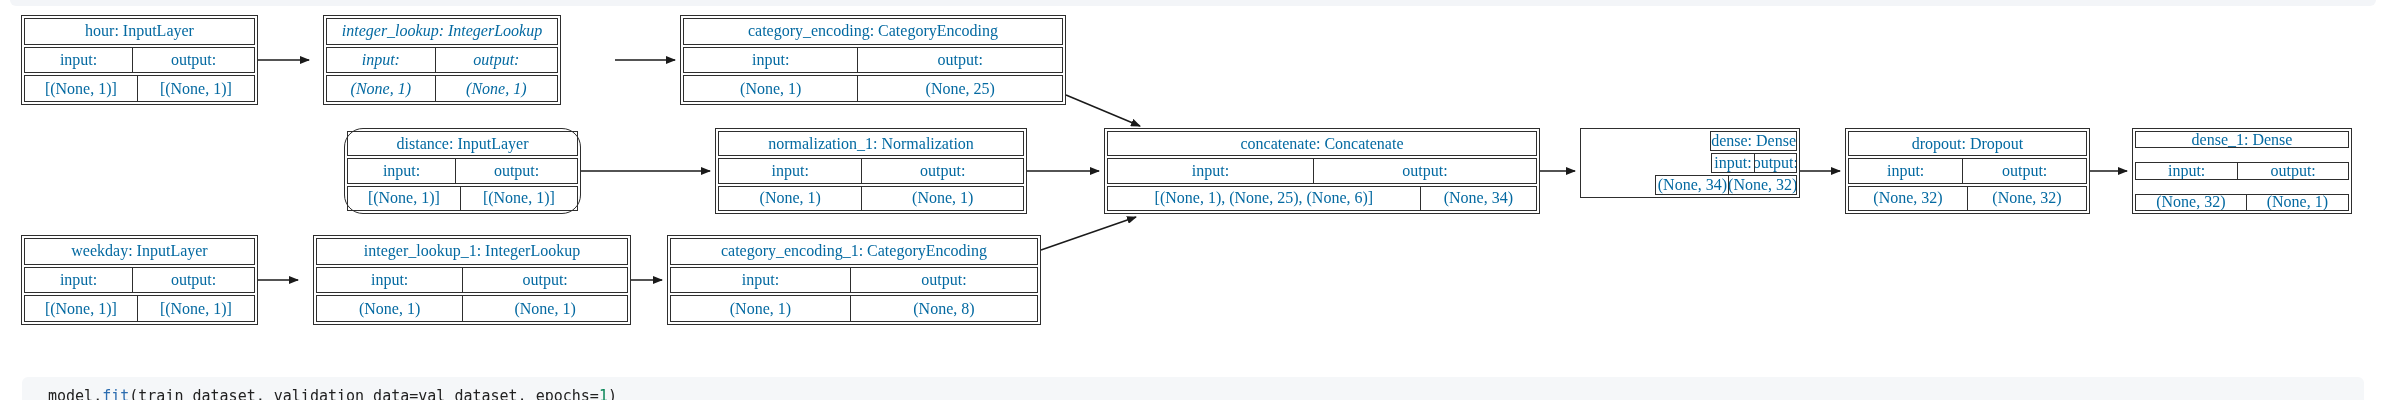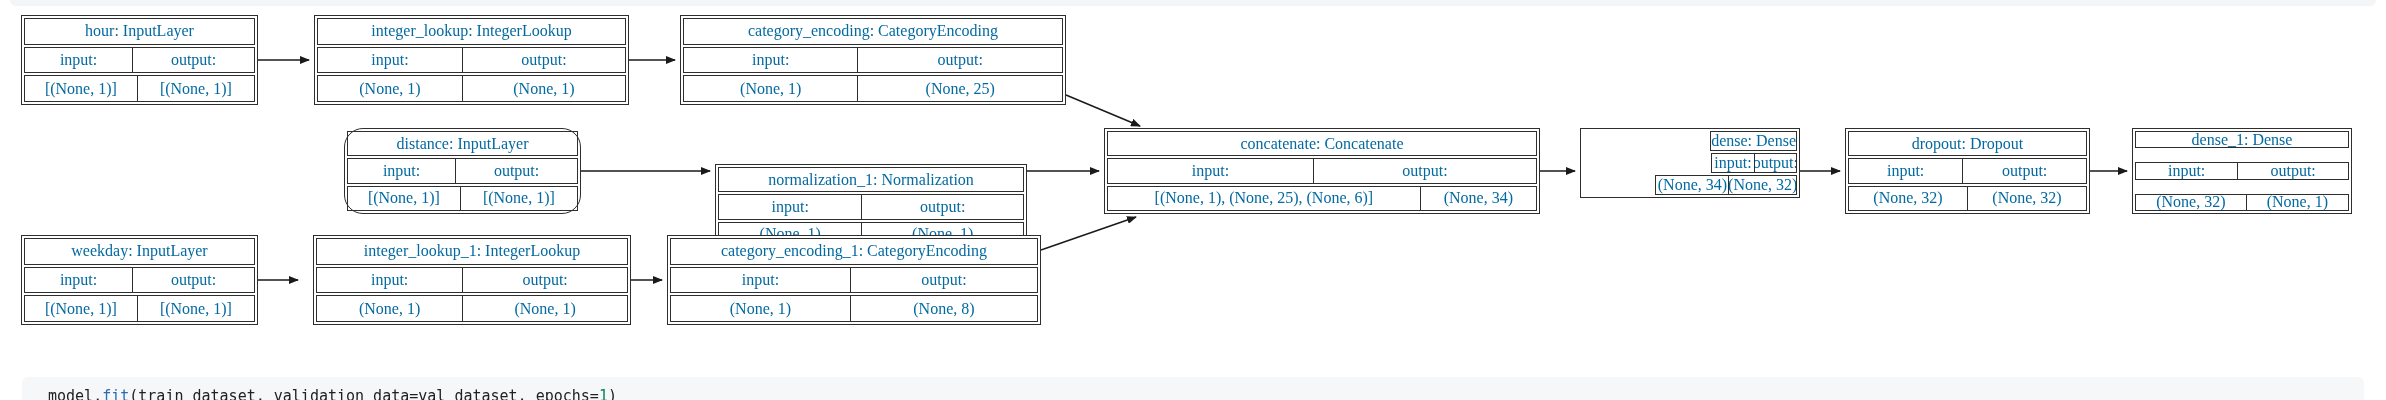--- a/index.html
+++ b/index.html
@@ -54,21 +54,21 @@
         </div>
         <div class="nrow">
           <div class="ncell sep" style="width: 47%;">input:</div>
           <div class="ncell" style="width: 53%;">output:</div>
         </div>
         <div class="nrow">
           <div class="ncell sep" style="width: 49%;">[(None, 1)]</div>
           <div class="ncell" style="width: 51%;">[(None, 1)]</div>
         </div>
       </div>
-      <div class="node" style="left: 314px; top: 15px; width: 315px; height: 90px;">
+      <div class="node" style="left: 323px; top: 15px; width: 238px; height: 90px; font-style: italic;">
         <div class="nrow">
           <div class="ncell ntitle">integer_lookup: IntegerLookup</div>
         </div>
         <div class="nrow">
           <div class="ncell sep" style="width: 47%;">input:</div>
           <div class="ncell" style="width: 53%;">output:</div>
         </div>
         <div class="nrow">
           <div class="ncell sep" style="width: 47%;">(None, 1)</div>
           <div class="ncell" style="width: 53%;">(None, 1)</div>
@@ -93,21 +93,21 @@
         </div>
         <div class="nrow">
           <div class="ncell sep" style="width: 47%;">input:</div>
           <div class="ncell" style="width: 53%;">output:</div>
         </div>
         <div class="nrow">
           <div class="ncell sep" style="width: 49%;">[(None, 1)]</div>
           <div class="ncell" style="width: 51%;">[(None, 1)]</div>
         </div>
       </div>
-      <div class="node" style="left: 715px; top: 128px; width: 312px; height: 86px; margin-top: 36px;">
+      <div class="node" style="left: 715px; top: 128px; width: 312px; height: 86px;">
         <div class="nrow">
           <div class="ncell ntitle">normalization_1: Normalization</div>
         </div>
         <div class="nrow">
           <div class="ncell sep" style="width: 47%;">input:</div>
           <div class="ncell" style="width: 53%;">output:</div>
         </div>
         <div class="nrow">
           <div class="ncell sep" style="width: 47%;">(None, 1)</div>
           <div class="ncell" style="width: 53%;">(None, 1)</div>

